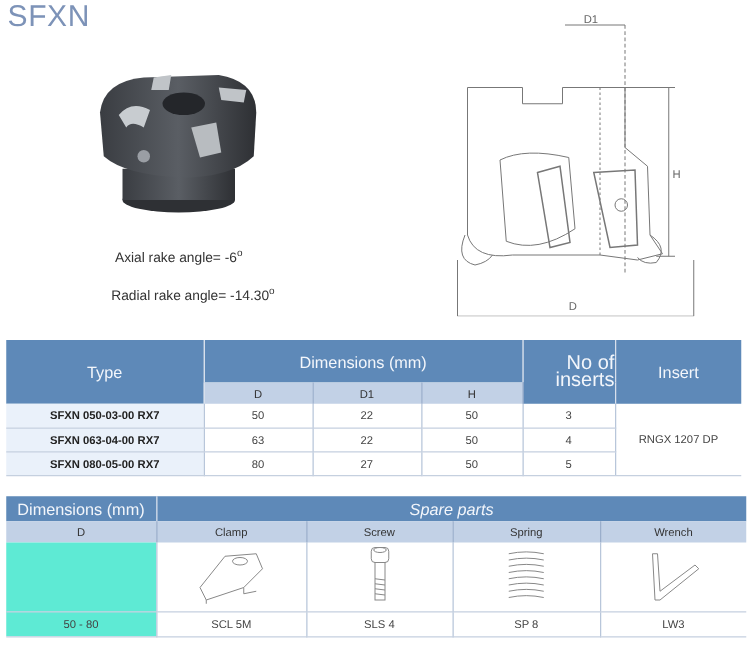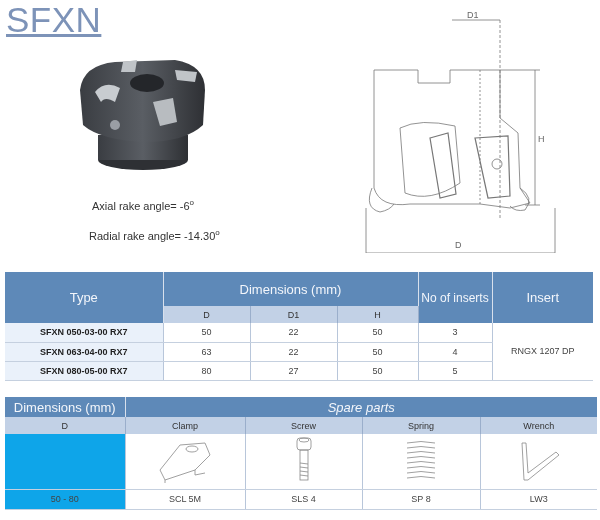--- a/index.html
+++ b/index.html
@@ -1,30 +1,30 @@
 <!DOCTYPE html>
 <html><head>
   <meta charset="utf-8">
   <style>
     * { box-sizing: border-box; margin: 0; padding: 0; }
     body { width: 600px; height: 520px; background: #ffffff; position: relative; overflow: hidden; font-family: "Liberation Sans", sans-serif; }
-    .title { position: absolute; left: 6px; top: 0px; font-size: 35px; color: #7d93b8; letter-spacing: 0.5px; font-family: "Liberation Sans", sans-serif; text-decoration: underline; }
+    .title { position: absolute; left: 6px; top: 0px; font-size: 24px; color: #7d93b8; letter-spacing: 0.5px; font-family: "Liberation Sans", sans-serif; }
     .photo { position: absolute; left: 75px; top: 50px; width: 135px; height: 125px; }
     .angle { position: absolute; font-size: 11px; color: #333; }
     .angle sup { font-size: 8px; }
     .drawing { position: absolute; left: 360px; top: 8px; width: 215px; height: 245px; }
 
     table { border-collapse: collapse; position: absolute; font-family: "Liberation Sans", sans-serif; }
     .t1 { left: 5px; top: 272px; width: 588px; }
     .t2 { left: 5px; top: 397px; width: 592px; }
     th.hdr { background: #5e89b8; color: #f3f6fb; font-weight: normal; font-size: 13px; border-right: 1px solid #d8e0ec; }
     th.sub { background: #c2d1e6; color: #333; font-weight: normal; font-size: 9px; border-right: 1px solid #9aaecb; height: 17px; }
     td { font-size: 9px; color: #444; text-align: center; border-bottom: 1px solid #c5d0df; border-right: 1px solid #b8c6da; height: 19px; }
     td.type { font-weight: bold; color: #222; background: #eaf1fa; }
-    td.dcell { background: #0ea5e9; }
+    td.dcell { background: #5eead4; }
     .t2 td { height: 20px; }
     .t2 td.img { height: 55px; }
   </style>
 </head>
 <body>
 
 <div class="title">SFXN</div>
 
 <svg class="photo" viewBox="0 0 135 125">
   <defs>
@@ -76,21 +76,21 @@
       <col style="width:87px">
       <col style="width:87px">
       <col style="width:81px">
       <col style="width:74px">
       <col style="width:101px">
     </colgroup>
   <tbody>
       <tr style="height:34px;">
     <th class="hdr" rowspan="2">Type</th>
     <th class="hdr" colspan="3">Dimensions (mm)</th>
-    <th class="hdr" rowspan="2" style="font-size:12px; line-height:14px;">No of inserts</th>
+    <th class="hdr" rowspan="2" style="font-size:16px; line-height:14px;text-align:right;">No of inserts</th>
     <th class="hdr" rowspan="2" style="border-right:none;">Insert</th>
   </tr>
   <tr>
     <th class="sub">D</th>
     <th class="sub">D1</th>
     <th class="sub">H</th>
   </tr>
   <tr>
     <td class="type">SFXN 050-03-00 RX7</td>
     <td>50</td>

